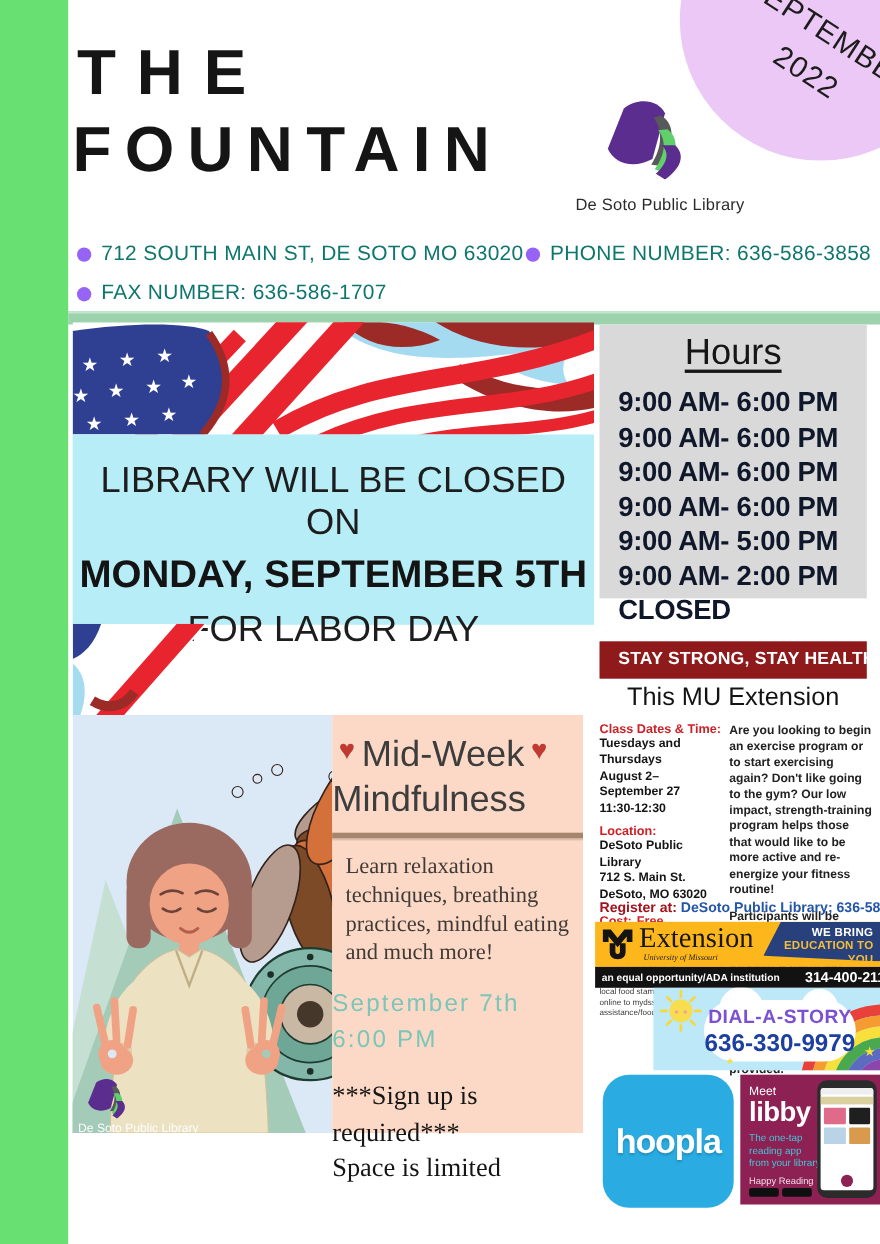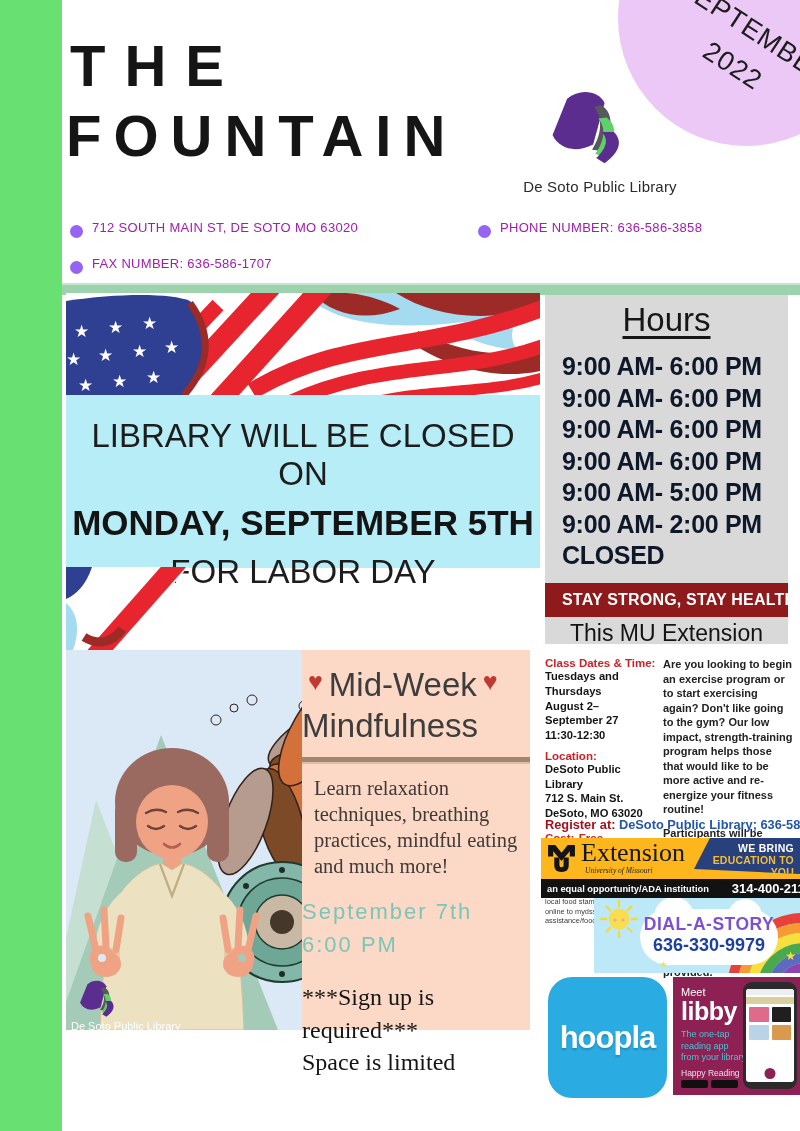--- a/index.html
+++ b/index.html
@@ -21,35 +21,35 @@
   
   .title-line{font-weight:800;color:#151515;white-space:nowrap;}
   #title1{left:70px;top:32px;font-size:58px;letter-spacing:19px;}
   #title2{left:66px;top:102px;font-size:58px;letter-spacing:12px;}
   #logo-main{left:538px;top:86px;width:104px;height:92px;}
   #logo-label{left:520px;top:178px;width:160px;text-align:center;font-size:15px;color:#2b2b2b;letter-spacing:.2px;}
   #month-badge{left:618px;top:-110px;width:256px;height:256px;border-radius:50%;background:var(--badge_purple);}
   #month-badge .rot{position:absolute;left:16px;top:118px;width:220px;text-align:center;
       transform:rotate(33deg);font-size:27px;letter-spacing:1px;color:#1c1c1c;line-height:1.5;}
   .bullet{width:13px;height:13px;border-radius:50%;background:var(--bullet_purple);}
-  .contact-text{font-size:13px;letter-spacing:.3px;color:#a21caf;white-space:nowrap;font-weight:500;}
+  .contact-text{font-size:19px;letter-spacing:.3px;color:#0f766e;white-space:nowrap;font-weight:500;}
   #b1{left:70px;top:225px;} #t1{left:92px;top:220px;}
   #b2{left:478px;top:225px;} #t2{left:500px;top:220px;}
   #b3{left:70px;top:261px;} #t3{left:92px;top:256px;}
 
   
   #flag{left:66px;top:293px;width:474px;height:102px;}
   #closure{left:66px;top:395px;width:474px;height:173px;background:var(--cyan_box);text-align:center;padding-top:22px;box-sizing:border-box;}
   #closure .l1{font-size:33px;color:#1d1d1d;}
   #closure .l2{font-size:35px;font-weight:700;color:#141414;margin-top:10px;}
   #closure .l3{font-size:33px;color:#1d1d1d;margin-top:10px;}
   #flag-corner{left:66px;top:567px;width:125px;height:83px;}
 
   
-  #hours{left:545px;top:295px;width:243px;height:349px;background:var(--gray_box);box-sizing:border-box;padding-top:6px;}
+  #hours{left:545px;top:295px;width:243px;height:249px;background:var(--gray_box);box-sizing:border-box;padding-top:6px;}
   #hours-heading{text-align:center;font-size:33px;color:#161616;text-decoration:underline;text-underline-offset:5px;}
   #hours-list{margin-top:12px;padding-left:17px;}
   .hours-time{font-size:25px;font-weight:700;line-height:31.5px;letter-spacing:-.3px;color:#0f172a;white-space:nowrap;}
 
   
   #health-banner{left:545px;top:583px;width:243px;height:34px;background:var(--maroon);display:flex;align-items:center;}
   #health-banner svg{margin-left:8px;}
   #health-banner span{color:#fff;font-weight:700;font-size:16px;letter-spacing:.2px;margin-left:9px;white-space:nowrap;}
   #mu-sub{left:545px;top:620px;width:243px;text-align:center;font-size:23px;color:#131313;}
   #details{left:545px;top:657px;width:114px;}
@@ -75,21 +75,21 @@
   #ada-bar .a1{font-size:9.3px;font-weight:600;color:#fff;}
   #ada-bar .a2{font-size:13px;font-weight:700;color:#fff;}
 
   
   #dial{left:594px;top:898px;width:206px;height:75px;background:var(--sky);overflow:hidden;padding-left:24px;}
   #cloud{position:absolute;left:46px;top:11px;width:138px;height:56px;background:#fff;border-radius:28px;}
   #cloud:before{content:"";position:absolute;left:14px;top:-12px;width:40px;height:40px;border-radius:50%;background:#fff;}
   #cloud:after{content:"";position:absolute;right:16px;top:-10px;width:34px;height:34px;border-radius:50%;background:#fff;}
   #dial-text{position:absolute;left:40px;top:16px;width:150px;text-align:center;line-height:1.2;}
   #dial-text .d1{font-size:17.5px;font-weight:800;color:var(--dial_purple);letter-spacing:.5px;white-space:nowrap;}
-  #dial-text .d2{font-size:18px;font-weight:800;color:var(--dial_navy);white-space:nowrap;}
+  #dial-text .d2{font-size:22px;font-weight:800;color:var(--dial_navy);white-space:nowrap;}
   .dial-star{position:absolute;color:#f5e13e;font-size:12px;}
 
   
   #hoopla{left:548px;top:977px;width:119px;height:121px;border-radius:24px;background:var(--hoopla_blue);
       display:flex;align-items:center;justify-content:center;}
   #hoopla span{color:#fff;font-size:31px;font-weight:800;letter-spacing:-1px;text-shadow:0 2px 2px rgba(0,0,0,.18);}
   #libby{left:673px;top:977px;width:127px;height:118px;background:var(--libby_berry);overflow:hidden;}
   #libby .meet{position:absolute;left:8px;top:9px;font-size:11px;color:#fff;}
   #libby .name{position:absolute;left:8px;top:20px;font-size:25px;font-weight:700;color:#fff;letter-spacing:-.5px;}
   #libby .tag{position:absolute;left:8px;top:52px;font-size:9px;line-height:1.3;color:var(--libby_teal);}

